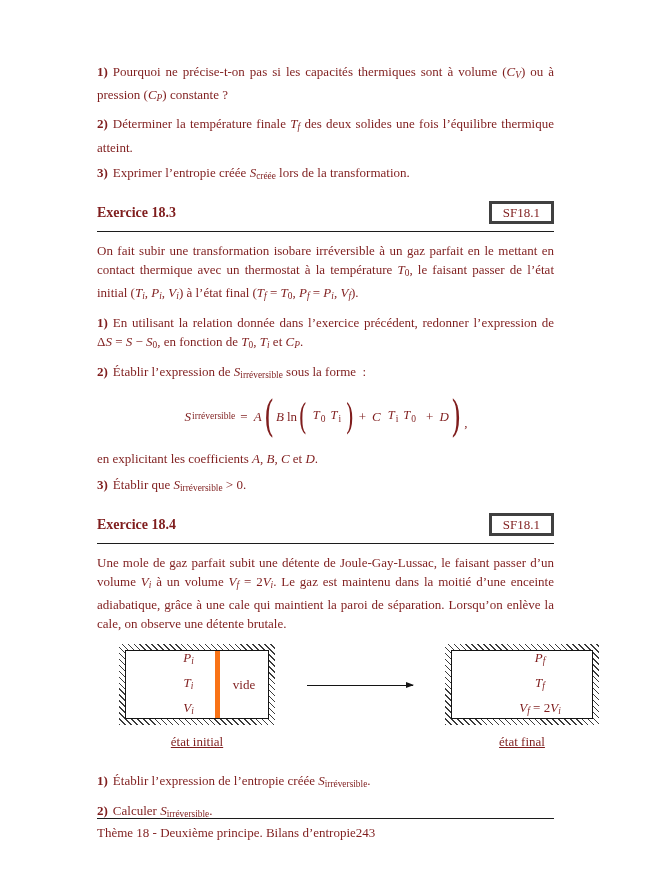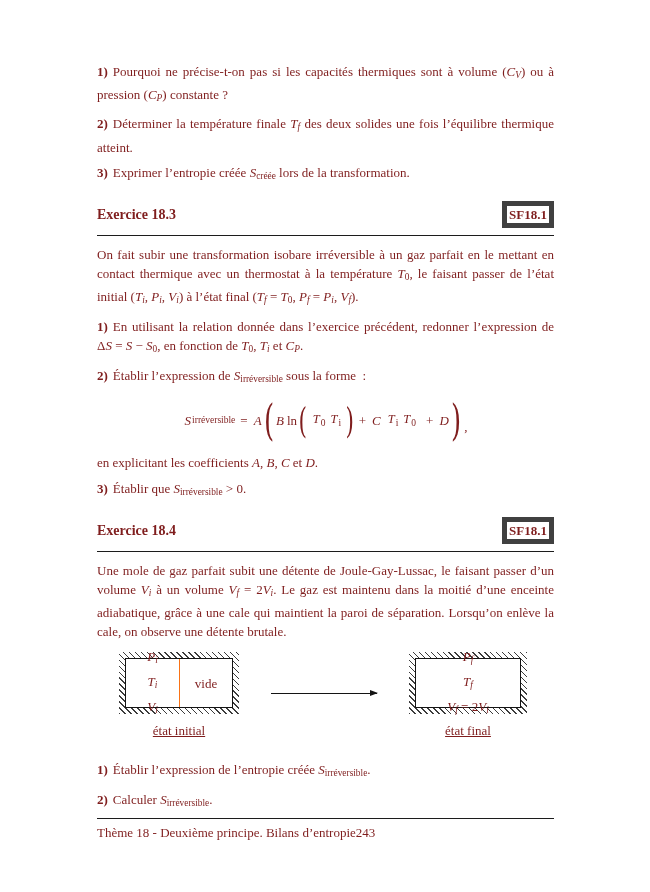--- a/index.html
+++ b/index.html
@@ -23,21 +23,21 @@
 
   
   .s-v { font-style: italic; }
   .s-sb, .s-sbu { font-size: 0.72em; vertical-align: -0.24em; }
   .s-sb { font-style: italic; }
   .s-sbu { font-style: normal; }
 
   
   .ex-header { display: flex; justify-content: space-between; align-items: center; margin-top: 15px; }
   .ex-title { font-weight: bold; font-size: 14px; }
-  .tag { font-weight: bold; font-size: 13px; border: 5px solid #404040; padding: 0 2px; line-height: 17px; }
+  .tag { font-weight: normal; font-size: 13px; border: 3px solid #404040; padding: 0 11px; line-height: 17px; }
   .rule { border: 0; border-top: 1px solid #1c1c1c; margin: 7px 0 9px 0; }
 
   
   .eq-row { display: flex; align-items: center; justify-content: center; margin: 9px 0 9px 0; min-height: 46px; }
   .mi { font-style: italic; margin: 0 1px; }
   .mn { font-style: normal; margin: 0 2px; }
   .mo { margin: 0 5px; }
   .msub { font-size: 9.5px; vertical-align: -2.5px; }
   .frac { display: inline-flex; flex-direction: row; align-items: center; margin: 0 3px; font-size: 12.5px; line-height: 15px; }
   .fbar { align-self: stretch; border-top: 1px solid #1c1c1c; height: 0; margin: 1px 0; }
@@ -47,25 +47,25 @@
   .paren.in  { font-size: 35px; line-height: 34px; margin: 0 -3px; }
   .eq-comma { align-self: flex-end; margin-left: 2px; padding-bottom: 8px; }
 
   
   .diagram { display: flex; align-items: flex-start; margin: 11px 0 20px 0; padding-left: 22px; }
   .vessel-group { display: flex; flex-direction: column; align-items: center; }
   .vessel {
     padding: 6px;
     background-image: repeating-linear-gradient(45deg, #3c3c3c 0, #3c3c3c 1px, transparent 1px, transparent 4.2px);
   }
-  .vessel-inner { border: 1px solid #141414; background: #ffffff; display: flex; height: 50px; }
+  .vessel-inner { border: 1px solid #141414; background: #ffffff; display: flex; height: 69px; padding-left: 36px; }
   .cell { display: flex; flex-direction: column; justify-content: center; align-items: center; }
   .cell.half { width: 53px; }
   .cell.full { width: 104px; }
-  .cell + .cell { border-left: 1px solid #f97316; }
+  .cell + .cell { border-left: 5px solid #f97316; }
   .cell .line { line-height: 21px; }
   .caption { margin-top: 7px; text-decoration: underline; }
 
   .arrow-wrap { margin: 0 32px; padding-top: 41px; }
   .arrow { position: relative; width: 106px; height: 0; border-top: 1.2px solid #141414; }
   .arrow::after {
     content: ""; position: absolute; right: -1px; top: -4.2px;
     border-left: 8px solid #141414;
     border-top: 3.6px solid transparent;
     border-bottom: 3.6px solid transparent;

